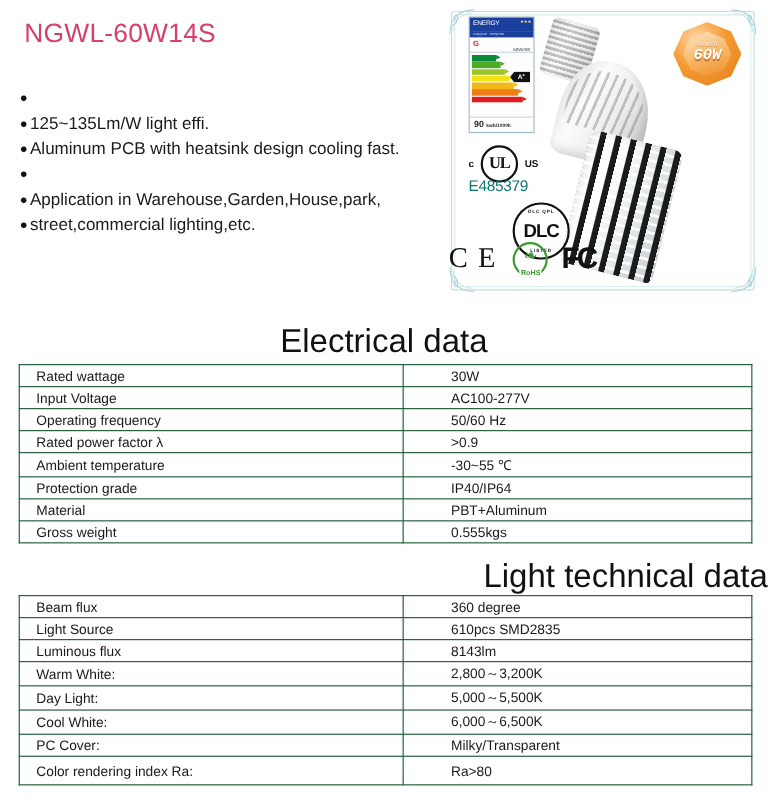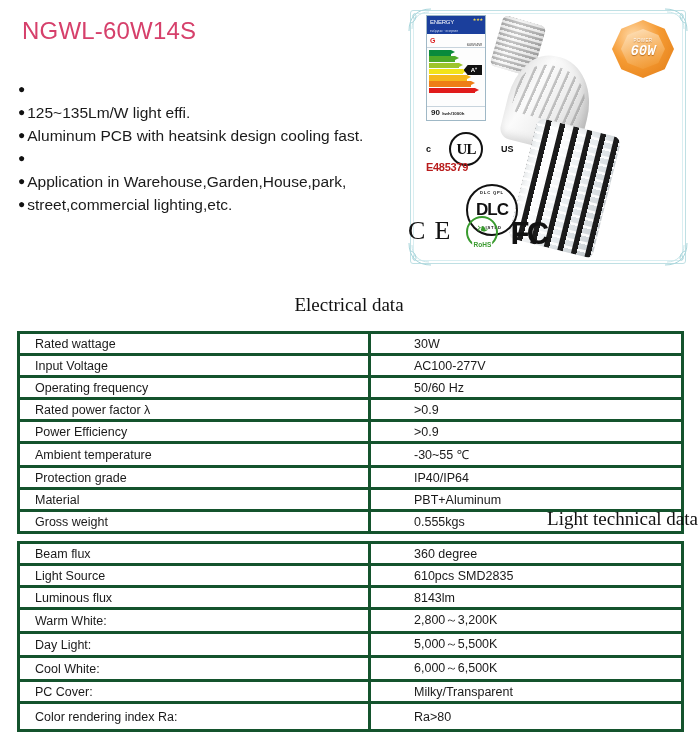--- a/index.html
+++ b/index.html
@@ -246,37 +246,37 @@
   .ul-c, .ul-us {
     font-size: 9px;
     font-weight: bold;
     color: #111;
   }
   .ul-circle {
     width: 30px;
     height: 30px;
     border: 2.5px solid #111;
     border-radius: 50%;
-    margin: 0 18px;
+    margin: 0 6px;
     display: flex;
     align-items: center;
     justify-content: center;
     font-size: 15px;
     font-weight: bold;
     font-family: "Liberation Serif", serif;
     color: #111;
     letter-spacing: -1px;
   }
   .ul-code {
     position: absolute;
     left: 22px;
     top: 157px;
-    font-size: 11px;
-    font-weight: bold;
-    color: #b91c1c;
+    font-size: 14px;
+    font-weight: normal;
+    color: #0f766e;
     letter-spacing: -0.3px;
   }
 
   
   .dlc-mark {
     position: absolute;
     left: 62px;
     top: 180px;
     width: 48px;
     height: 48px;
@@ -341,21 +341,21 @@
     left: 50%;
     transform: translateX(-50%);
     font-size: 6.5px;
     font-weight: bold;
     color: #3a9b2f;
     background: #fff;
     padding: 0 1px;
     white-space: nowrap;
   }
   .fcc-mark {
-    font-size: 31px;
+    font-size: 27px;
     font-weight: bold;
     color: #111;
     letter-spacing: -2.5px;
     font-family: "Liberation Sans", sans-serif;
   }
 
   
   .bulb {
     position: absolute;
     left: 86px;
@@ -440,43 +440,42 @@
         rgba(255,255,255,.0) 5px,
         rgba(255,255,255,.92) 6px,
         rgba(255,255,255,.92) 8px);
   }
 
   
   .section-heading {
     position: absolute;
     width: 100%;
     text-align: center;
-    font-size: 19px;
+    font-size: 30px;
     font-weight: 400;
     color: #111;
-    font-family: Liberation Serif, serif;
   }
   #heading-electrical { top: 294px; }
   #heading-light      { top: 508px; text-align: right; }
 
   
   table.spec-table {
     position: absolute;
     left: 17px;
     width: 667px;
     border-collapse: collapse;
     table-layout: fixed;
     font-size: 12.5px;
     color: #1a1a1a;
   }
   #table-electrical { top: 331px; }
   #table-light      { top: 541px; }
 
   table.spec-table td {
-    border: 3px solid #14532d;
+    border: 1px solid #14532d;
     padding: 2px 0 2px 0;
     height: 15px;
     vertical-align: middle;
   }
   table.spec-table td.label-cell {
     width: 333px;
     padding-left: 15px;
   }
   table.spec-table td.value-cell {
     padding-left: 43px;
@@ -620,24 +619,20 @@
     </tr>
     <tr>
       <td class="label-cell">Operating frequency</td>
       <td class="value-cell">50/60 Hz</td>
     </tr>
     <tr>
       <td class="label-cell">Rated power factor λ</td>
       <td class="value-cell">&gt;0.9</td>
     </tr>
     <tr>
-      <td class="label-cell">Power Efficiency</td>
-      <td class="value-cell">&gt;0.9</td>
-    </tr>
-    <tr>
       <td class="label-cell">Ambient temperature</td>
       <td class="value-cell">-30~55 ℃</td>
     </tr>
     <tr>
       <td class="label-cell">Protection grade</td>
       <td class="value-cell">IP40/IP64</td>
     </tr>
     <tr>
       <td class="label-cell">Material</td>
       <td class="value-cell">PBT+Aluminum</td>

